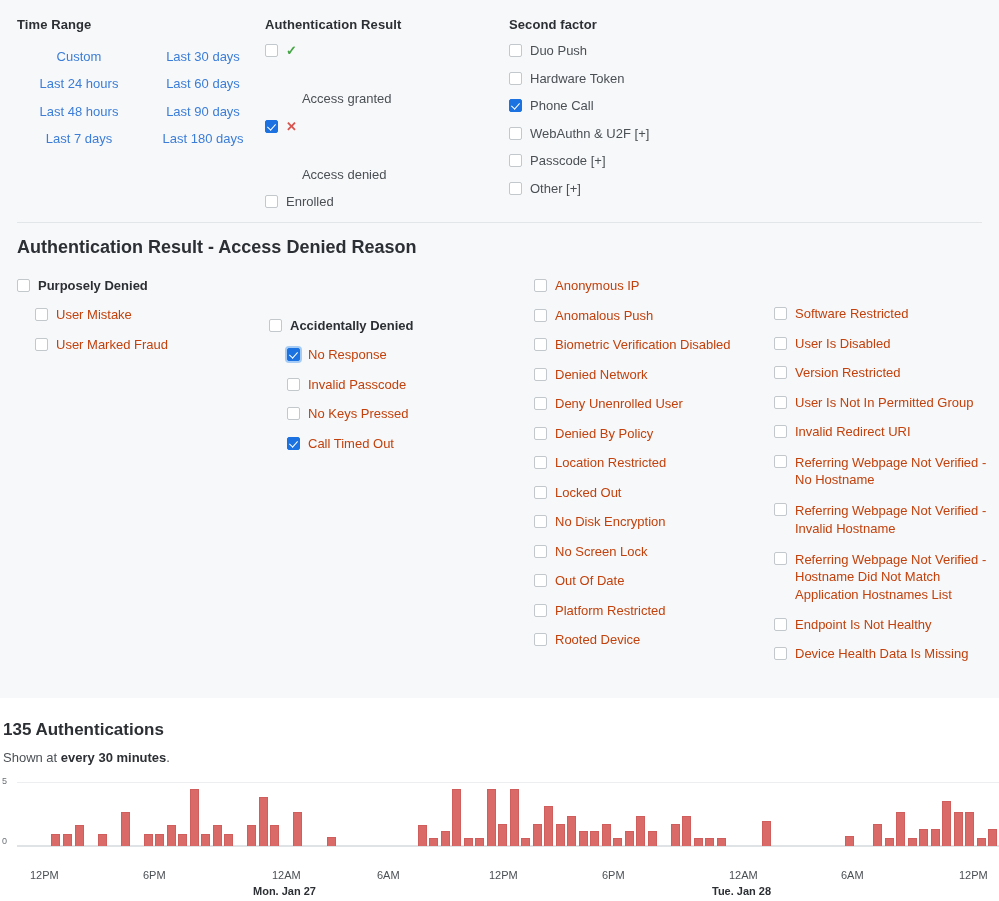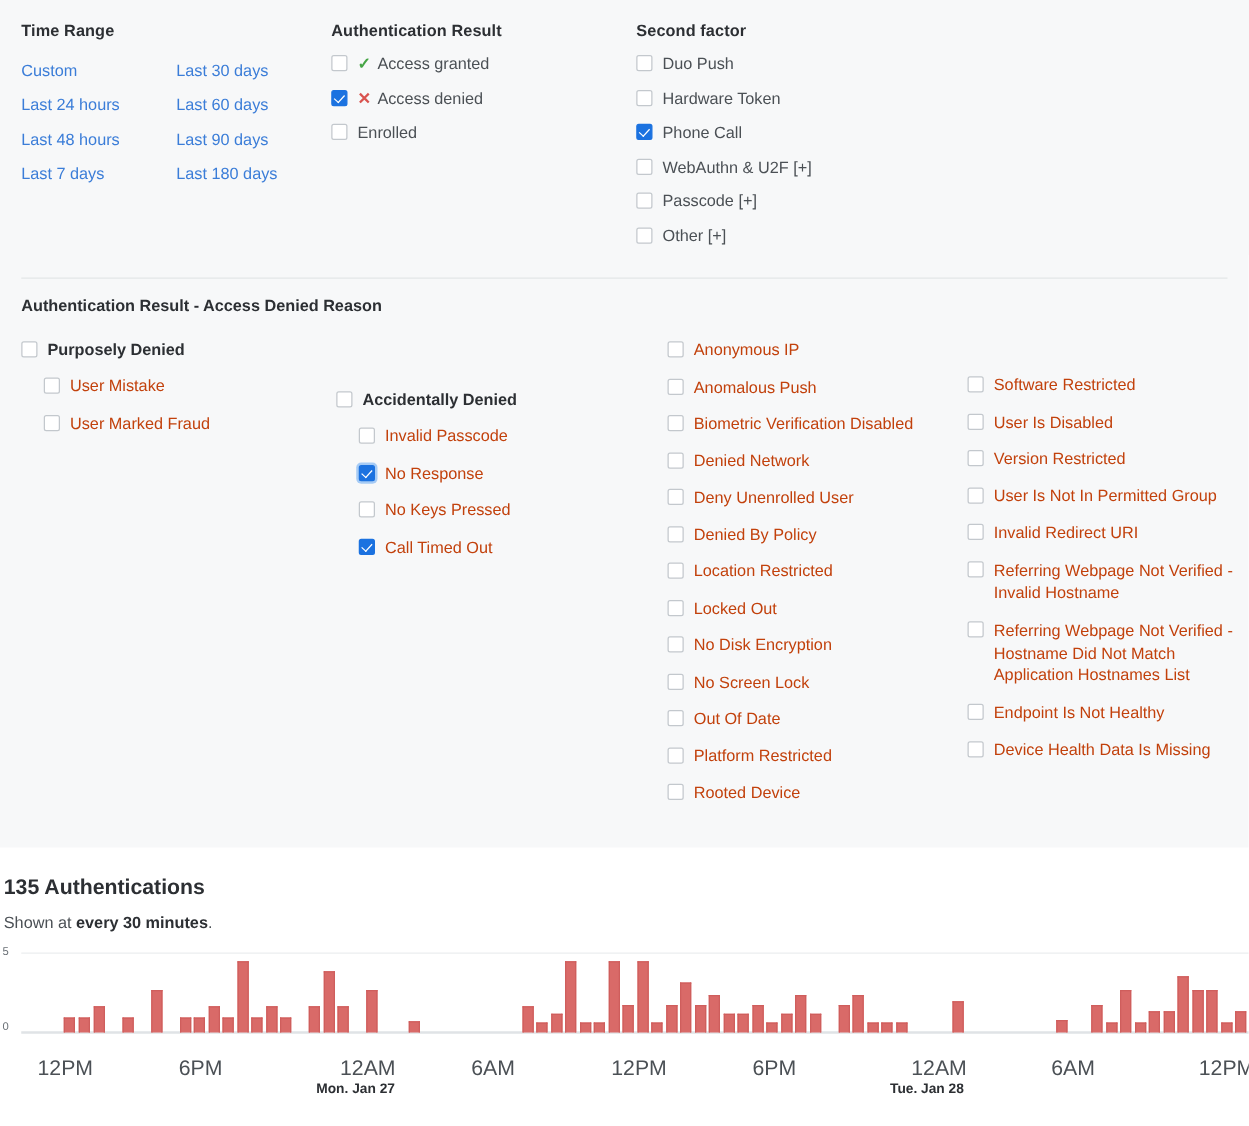--- a/index.html
+++ b/index.html
@@ -33,20 +33,21 @@
     font-weight: bold;
     color: #2c2f33;
     letter-spacing: .1px;
     margin: 0 0 11px 0;
     line-height: 14px;
   }
 
   
   .time-grid {
     display: flex;
+    text-align: center;
   }
   .time-col { width: 131px; }
   .time-link {
     display: block;
     color: #3b7dd8;
     font-size: 13px;
     line-height: 27.3px;
     text-decoration: none;
     cursor: pointer;
     white-space: nowrap;
@@ -95,35 +96,35 @@
   }
 
   .mark {
     font-size: 13px;
     padding-left: 8px;
     line-height: 16px;
     font-weight: bold;
   }
   .mark.granted { color: #46a546; }
   .mark.denied  { color: #d9534f; }
-  .cb-row .mark + .cb-label { padding-left: 5px; }
+  .cb-row .mark + .cb-label { padding-left: 5px; margin-top: 48px; }
 
   
   .divider {
     height: 1px;
     background: #e3e6e8;
     margin: 0 17px;
   }
 
   
   .denied-section {
     padding: 14px 0 22px 17px;
   }
   .denied-head {
-    font-size: 13px;
+    font-size: 18px;
     font-weight: bold;
     color: #2c2f33;
     margin: 0 0 20px 0;
   }
   .denied-cols {
     display: flex;
   }
   .dc1 { width: 252px; }
   .dc2 { width: 247px; margin-top: 40px; }
   .dc3 { width: 240px; }
@@ -202,21 +203,21 @@
     border-bottom: none;
   }
 
   .xaxis {
     position: relative;
     height: 40px;
     margin-top: 2px;
   }
   .xtick {
     position: absolute;
-    font-size: 17px;
+    font-size: 11px;
     color: #4b5055;
     white-space: nowrap;
     line-height: 12px;
   }
   .xday {
     position: absolute;
     font-size: 11px;
     font-weight: bold;
     color: #2c2f33;
     white-space: nowrap;
@@ -324,26 +325,26 @@
         </div>
       </div>
 
       <div class="dc2">
         <label class="cb-row cat-head">
           <span class="box"></span>
           <span class="cb-label">Accidentally Denied</span>
         </label>
         <div class="sub-list">
           <label class="cb-row">
-            <span class="box"></span>
-            <span class="cb-label">Invalid Passcode</span>
-          </label>
-          <label class="cb-row">
             <span class="box checked focused"></span>
             <span class="cb-label">No Response</span>
+          </label>
+          <label class="cb-row">
+            <span class="box"></span>
+            <span class="cb-label">Invalid Passcode</span>
           </label>
           <label class="cb-row">
             <span class="box"></span>
             <span class="cb-label">No Keys Pressed</span>
           </label>
           <label class="cb-row">
             <span class="box checked"></span>
             <span class="cb-label">Call Timed Out</span>
           </label>
         </div>
@@ -421,20 +422,24 @@
             <span class="box"></span>
             <span class="cb-label">Version Restricted</span>
           </label>
           <label class="cb-row">
             <span class="box"></span>
             <span class="cb-label">User Is Not In Permitted Group</span>
           </label>
           <label class="cb-row">
             <span class="box"></span>
             <span class="cb-label">Invalid Redirect URI</span>
+          </label>
+          <label class="cb-row wrapped">
+            <span class="box"></span>
+            <span class="cb-label">Referring Webpage Not Verified - No Hostname</span>
           </label>
           <label class="cb-row wrapped">
             <span class="box"></span>
             <span class="cb-label">Referring Webpage Not Verified - Invalid Hostname</span>
           </label>
           <label class="cb-row wrapped">
             <span class="box"></span>
             <span class="cb-label">Referring Webpage Not Verified - Hostname Did Not Match Application Hostnames List</span>
           </label>
           <label class="cb-row">

